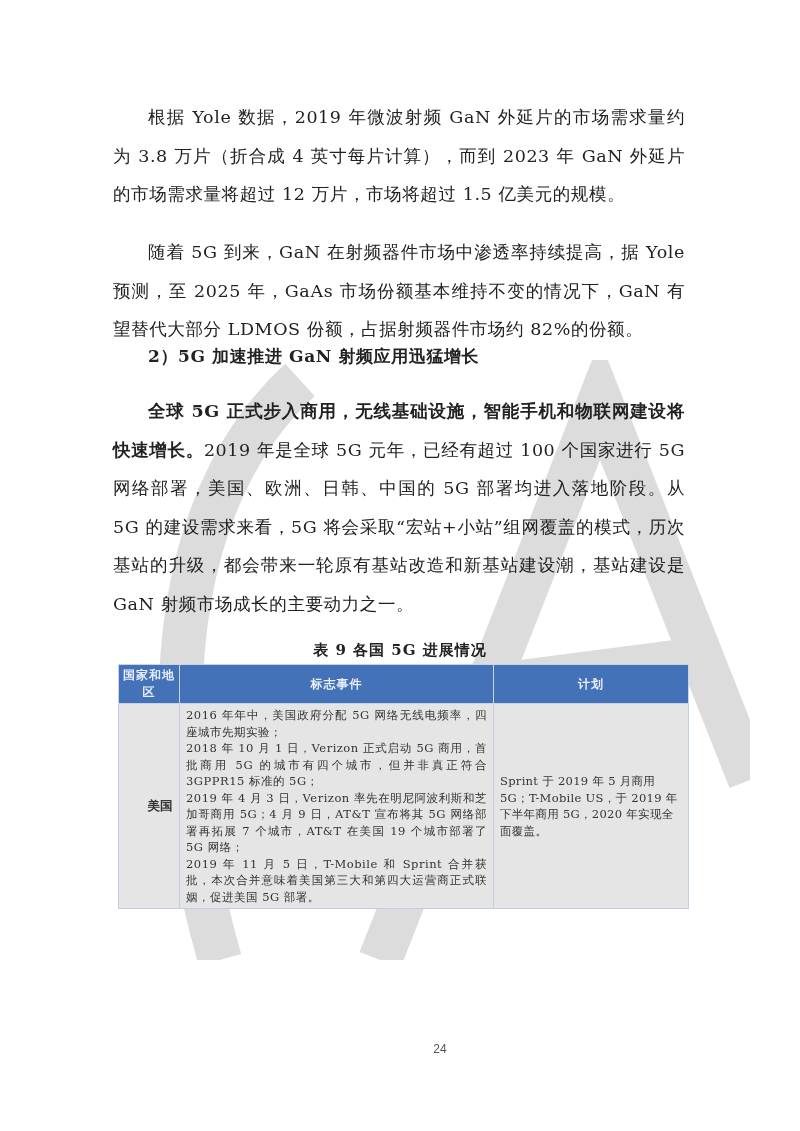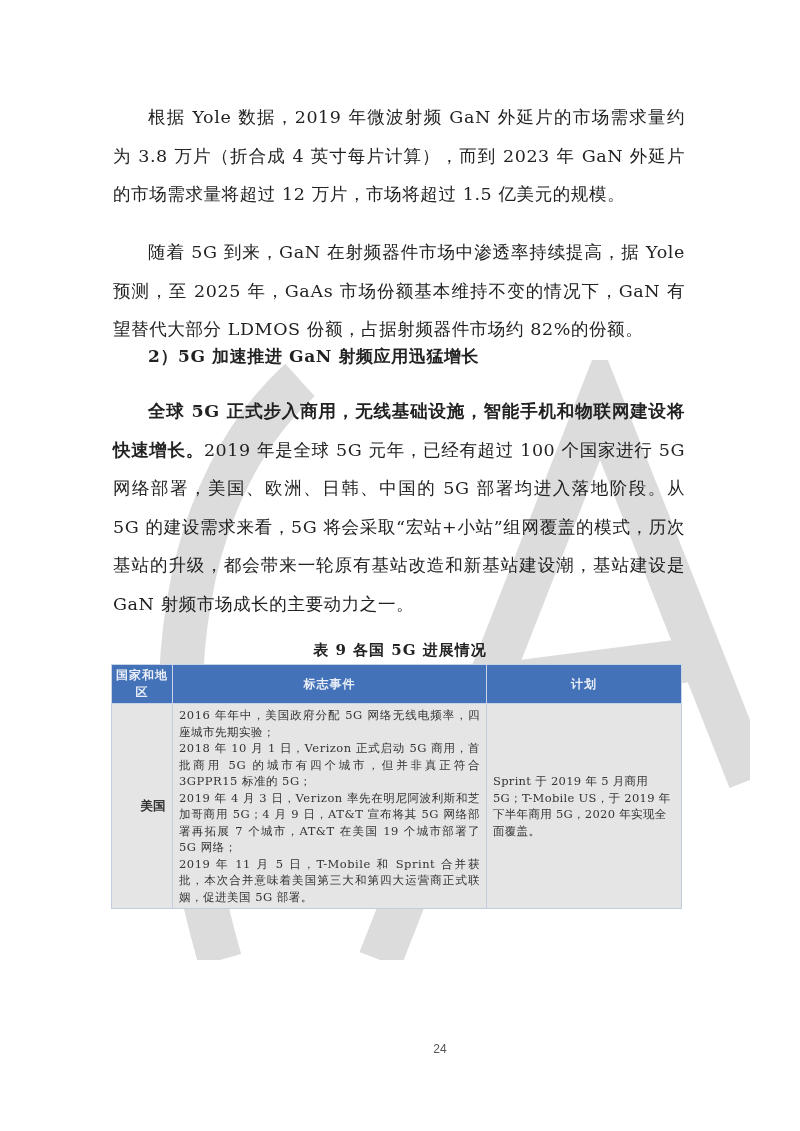--- a/index.html
+++ b/index.html
@@ -25,21 +25,21 @@
       font-size: 17px; font-weight: bold; letter-spacing: 0.6px; margin: 0;
       line-height: 34px;
     }
     .p3 { top: 392px; }
     .p3 b { font-weight: bold; }
     .caption {
       position: absolute; left: 0; width: 800px; top: 641px; text-align: center;
       font-size: 15px; font-weight: bold; letter-spacing: 1px; margin: 0;
     }
     table.t8 {
-      position: absolute; left: 111px; top: 664px; width: 571px;
+      position: absolute; left: 118px; top: 664px; width: 571px;
       border-collapse: collapse; font-size: 11.5px; line-height: 16.5px;
       color: #333333;
     }
     table.t8 th {
       background: #4472b8; color: #e9eef8; font-weight: bold;
       border: 1px solid #c9d4e8; height: 38px; padding: 0 4px; font-size: 12px;
       letter-spacing: 1px;
     }
     table.t8 th.c1 { width: 52px; line-height: 17px; }
     table.t8 th.c2 { width: 305px; }

